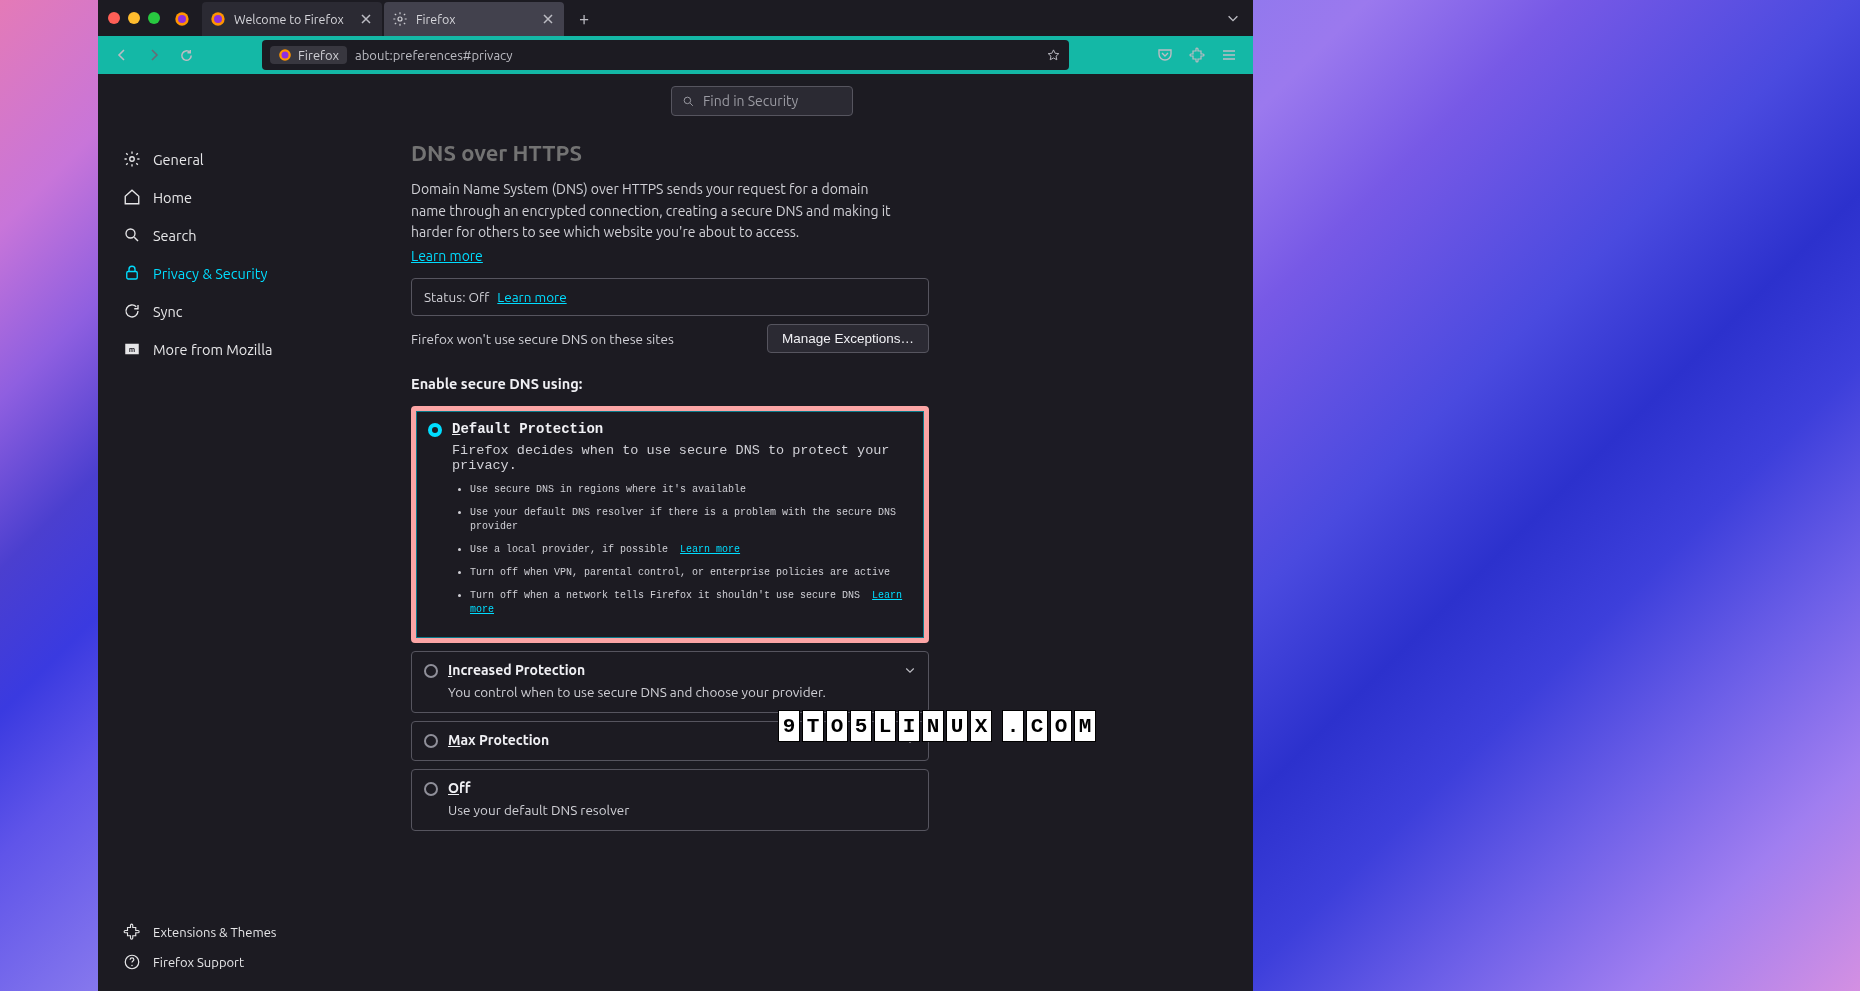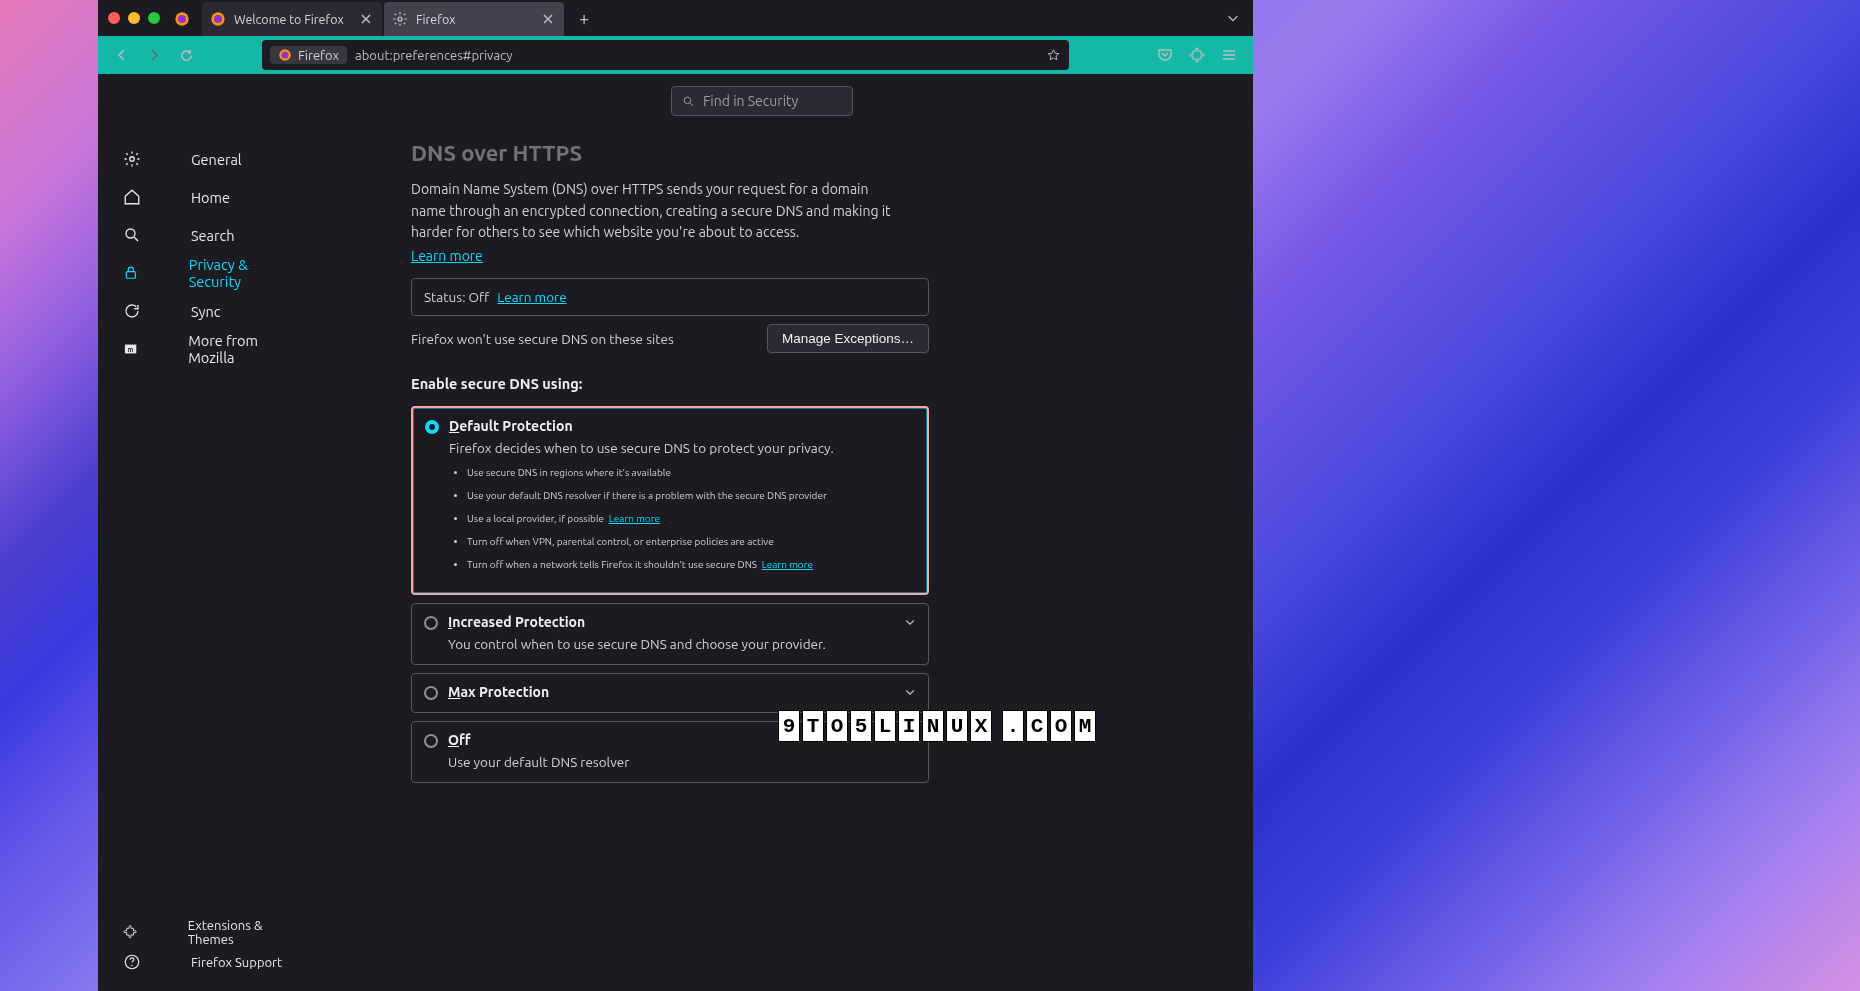--- a/index.html
+++ b/index.html
@@ -51,21 +51,21 @@
   display:flex; align-items:center; padding:0 8px; margin:0 80px 0 60px;
 }
 .urlbar .urlbar-identity{ display:flex; align-items:center; font-size:13px; color:#cfcfd4; padding:2px 8px; border-radius:4px; background:#38373f;}
 .urlbar .urlbar-identity svg{width:14px;height:14px;margin-right:6px;}
 .urlbar .url{ margin-left:8px; font-size:13px; color:#bcbcc3;}
 .urlbar .star{ margin-left:auto; color:#bcbcc3;}
 .content{ flex:1; display:flex; overflow:hidden; }
 .sidebar{ width:213px; padding:66px 0 0 0; display:flex; flex-direction:column; }
 .sidebar-item{
   height:38px; display:flex; align-items:center; padding:0 22px;
-  color:#e6e6e8; font-size:14.5px; border-left:3px solid transparent; cursor:default;gap:38px;
+  color:#e6e6e8; font-size:14.5px; border-left:3px solid transparent; cursor:default;
 }
 .sidebar-item.active{ color:#00ddff; }
 .sidebar-item .si-icon{ width:18px; height:18px; margin-right:12px; }
 .sidebar-footer{ margin-top:auto; padding:0 0 14px 0;}
 .sidebar-footer .sidebar-item{ height:30px; font-size:13px;}
 .main{
   flex:1; overflow-y:auto; padding:12px 40px 40px 0; position:relative;
 }
 .find-bar{
   width:182px; height:30px; background:#2b2a33; border:1px solid #56555f;
@@ -88,21 +88,21 @@
   background:#2b2a33; border:1px solid #56555f; color:#f0f0f4;
   padding:6px 14px; border-radius:4px; font-size:13.5px;
   margin-left:auto;
 }
 .subheading{ font-weight:700; color:#f0f0f4; margin:22px 0 14px 0; font-size:14.5px;}
 .option-card{
   border:1px solid #56555f; border-radius:4px; padding:10px 12px 12px 12px;
   margin-bottom:8px; position:relative;
 }
 .option-card.selected{
-  border:2px solid #fca5a5; box-shadow:0 0 0 1px #097a8a inset;
+  border:5px solid #fca5a5; box-shadow:0 0 0 1px #097a8a inset;font-family:Liberation Mono, monospace;
 }
 .option-head{ display:flex; align-items:flex-start; }
 .radio{
   width:14px; height:14px; border-radius:50%; border:2px solid #8f8f99;
   margin-right:10px; margin-top:2px; flex:0 0 auto; position:relative;
 }
 .option-card.selected .radio{ border:4px solid #00ddff; background:#1c1b22;}
 .option-title{ font-weight:700; color:#f0f0f4; font-size:14px;}
 .option-title .ul{ text-decoration:underline; }
 .option-desc{ margin:6px 0 0 24px; font-size:13.5px; color:#d0d0d6;}

